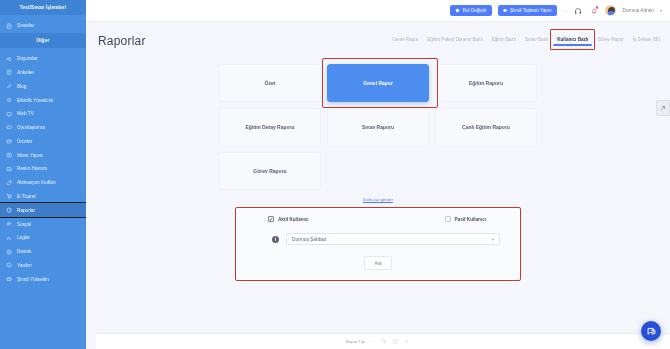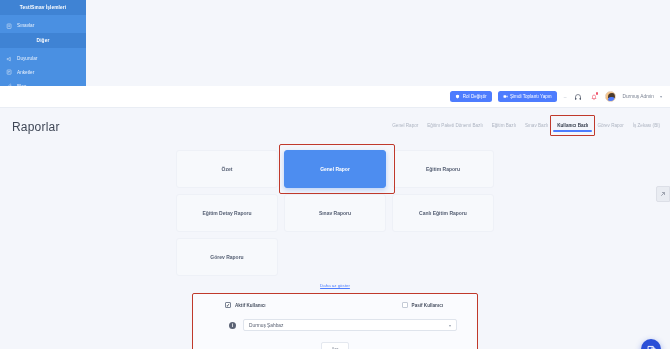--- a/index.html
+++ b/index.html
@@ -2,21 +2,21 @@
 <html><head>
 <meta charset="utf-8">
 <style>
   * { box-sizing: border-box; margin: 0; padding: 0; }
   html, body {
     width: 670px; height: 349px;
     font-family: "Liberation Sans", sans-serif;
     background: #f4f6fb;
     overflow: hidden;
   }
-  .app { position: relative; width: 670px; height: 349px; display: flex; flex-direction: column; }
+  .app { position: relative; width: 670px; height: 349px; display: flex; }
 
   
   .sidebar {
     width: 86px; height: 349px;
     background: #4a90e2;
     color: #ffffff;
     font-size: 4.6px;
     overflow: hidden;
     flex: 0 0 86px;
     position: relative;

